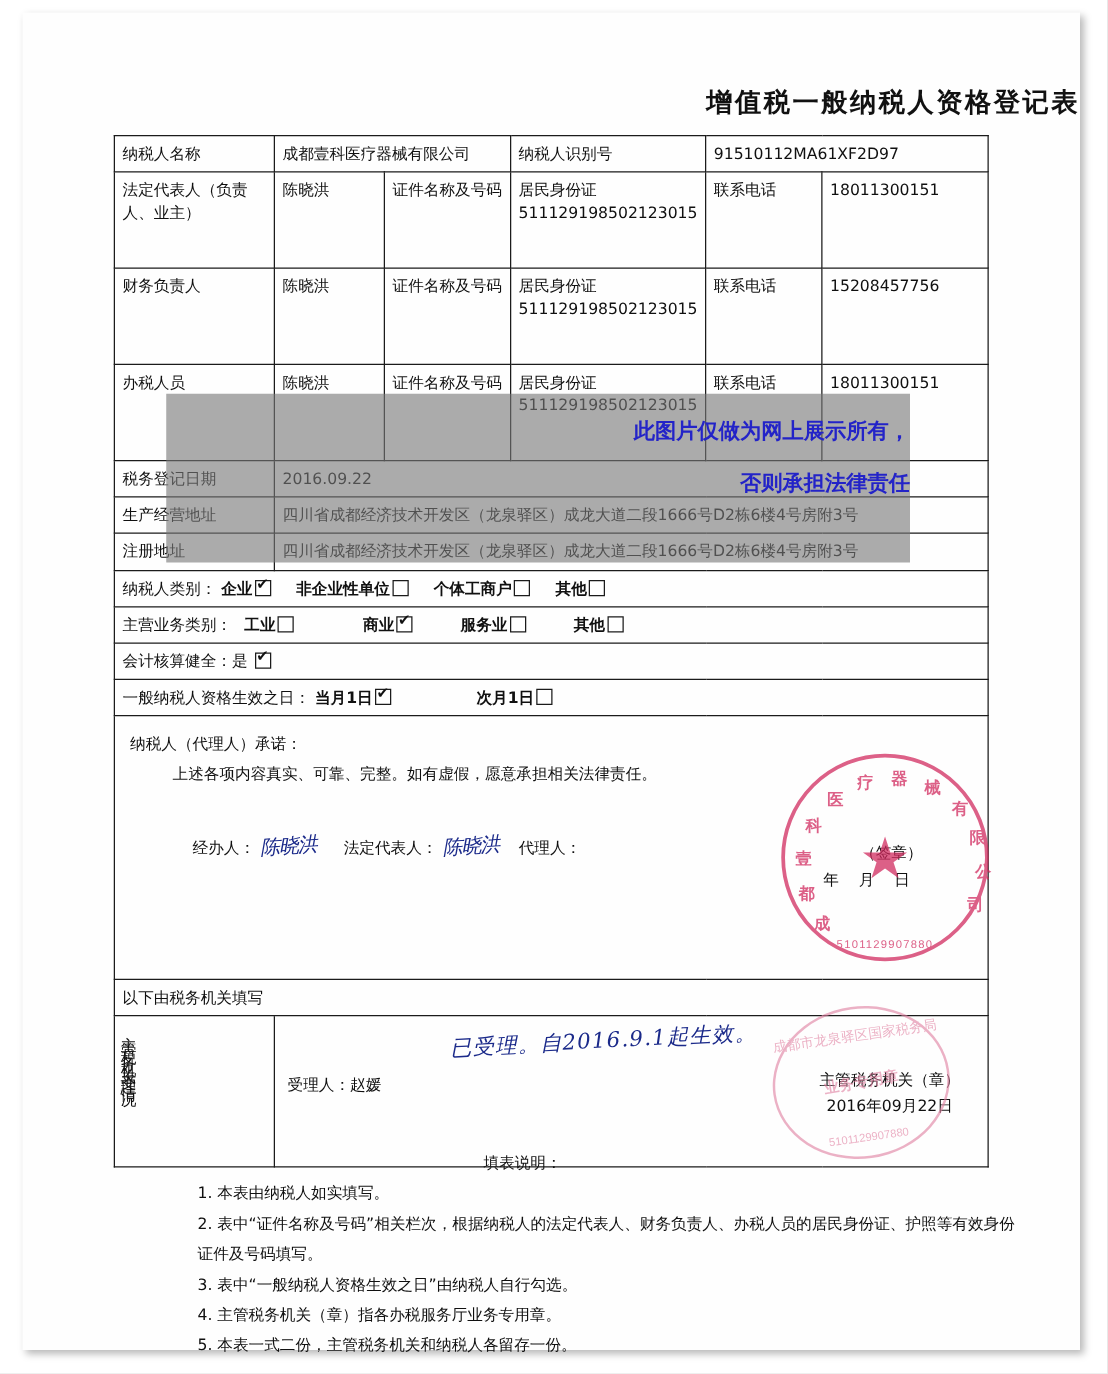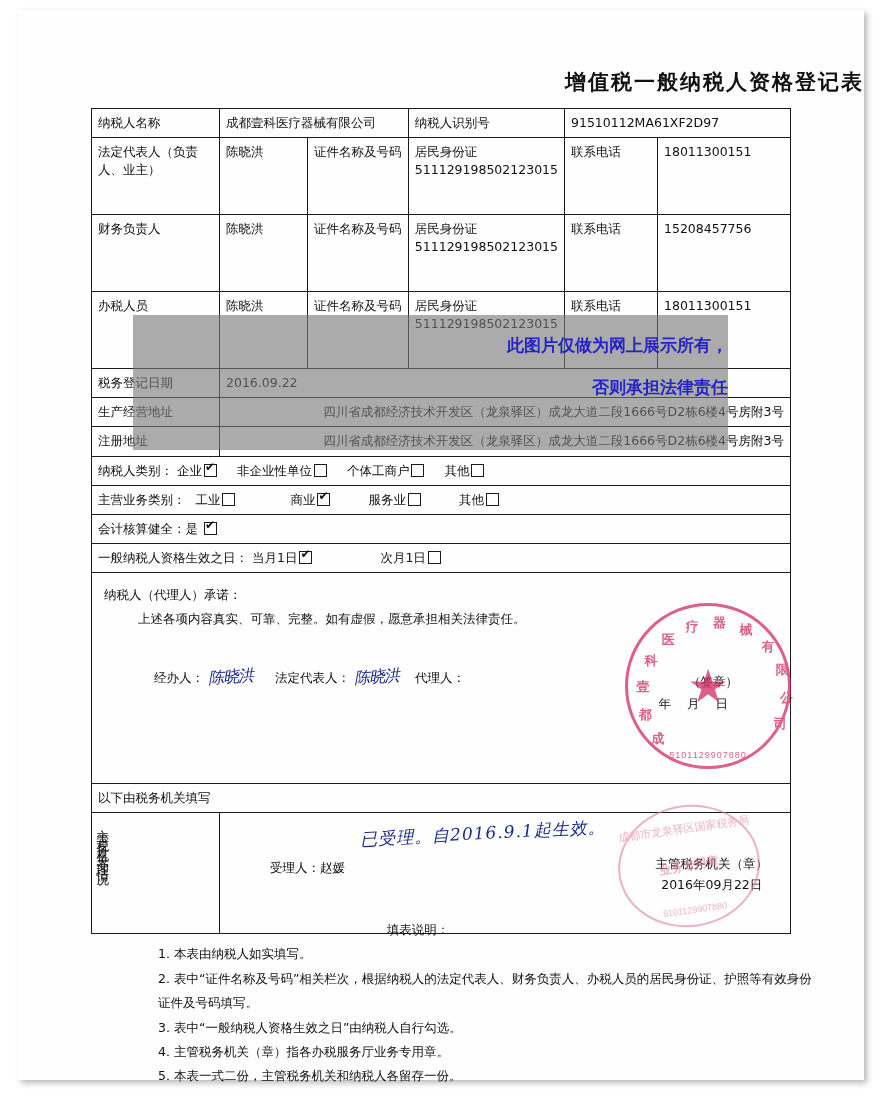--- a/index.html
+++ b/index.html
@@ -50,41 +50,41 @@
     color: #101010;
     font-family: "DejaVu Sans", sans-serif;
   }
   table.main td {
     border: 1px solid #1b1b1b;
     padding: 5px 6px;
     vertical-align: top;
     line-height: 1.45;
   }
   .cell-label { white-space: nowrap; }
-  .nowrap { white-space: nowrap; text-align: right; }
+  .nowrap { white-space: nowrap; }
   .cb {
     display: inline-block;
     width: 11px;
     height: 11px;
     border: 1px solid #1b1b1b;
     position: relative;
     top: 2px;
     margin: 0 2px;
     background: #fff;
   }
   .cb.checked::after {
     content: "✔";
     position: absolute;
     left: 0px;
     top: -4px;
     font-size: 12px;
     line-height: 12px;
     color: #111;
   }
-  .opt { margin-right: 14px; display: inline-block; }
+  .opt { margin-right: 14px; display: inline-block; font-weight: bold; }
   .pledge-body { line-height: 1.9; }
   .sig-row {
     margin-top: 34px;
     padding-left: 50px;
     position: relative;
     height: 58px;
   }
   .sig-label { font-size: 12.5px; }
   .handwrite {
     font-family: "DejaVu Serif", serif;
@@ -108,21 +108,20 @@
     right: 40px;
     top: 8px;
     font-size: 12.5px;
   }
   .tax-org-box { height: 110px; position: relative; }
   .accept-name {
     position: absolute;
     left: 10px;
     top: 46px;
     font-size: 12.5px;
-    margin-left: 40px;
   }
   .accept-hand {
     position: absolute;
     left: 140px;
     top: 8px;
     font-family: "DejaVu Serif", serif;
     font-style: italic;
     font-size: 17px;
     color: #1b2a8a;
     transform: rotate(-3deg);

